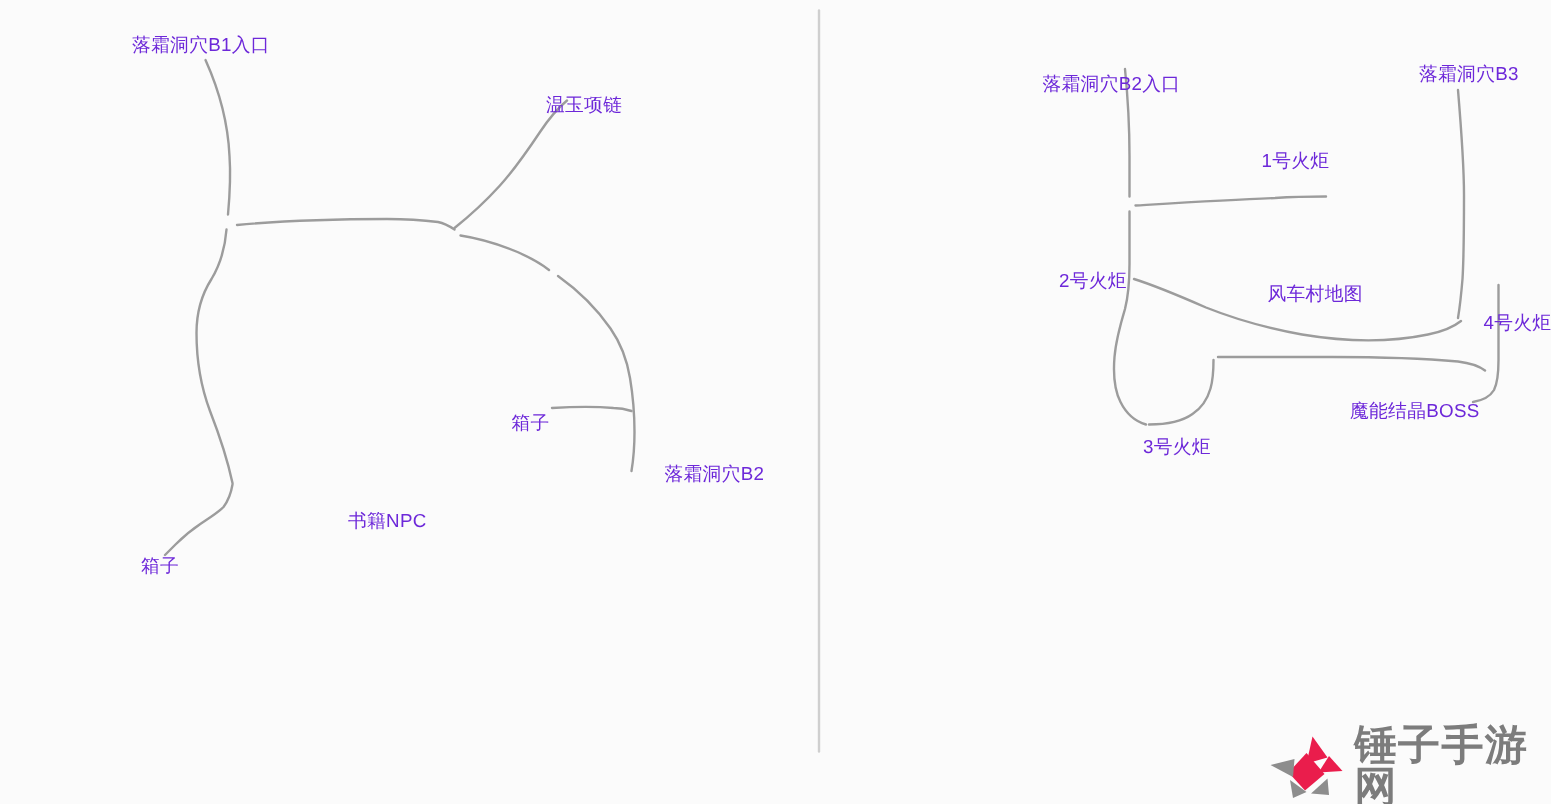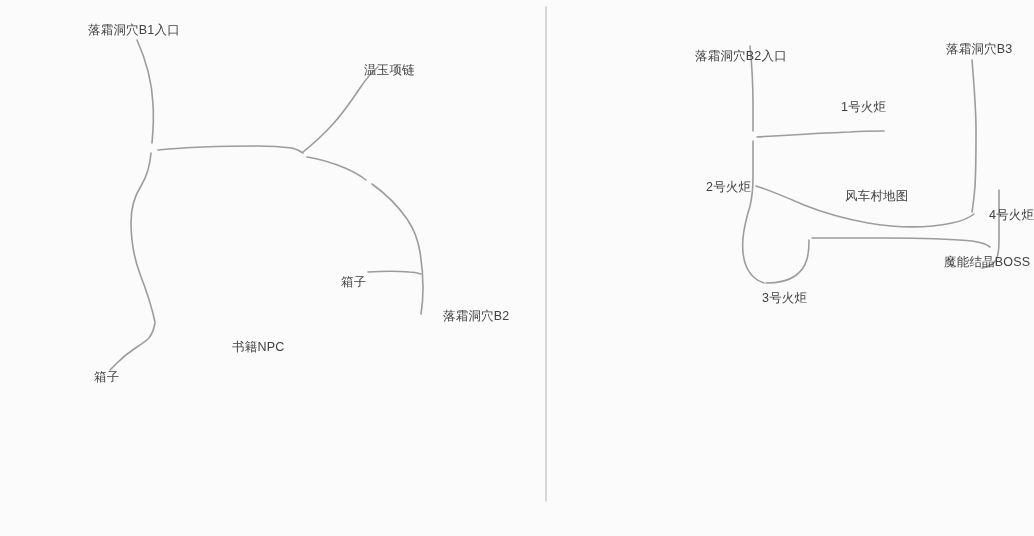--- a/index.html
+++ b/index.html
@@ -31,21 +31,21 @@
     stroke-linecap: round;
     stroke-linejoin: round;
   }
   .divider {
     stroke: #cfcfcf;
     stroke-width: 1.6;
     stroke-linecap: round;
   }
   .map-label {
     position: absolute;
-    color: #404040;
+    color: #6d28d9;
     font-size: 12.5px;
     line-height: 1;
     white-space: nowrap;
     letter-spacing: 0.2px;
   }
   
   #watermark {
     position: absolute;
     left: 845px;
     top: 487px;
@@ -134,17 +134,30 @@
   <div class="map-label" style="left:443px; top:310px;">落霜洞穴B2</div>
   <div class="map-label" style="left:186px; top:341px;margin-left:46px;">书籍NPC</div>
   <div class="map-label" style="left:94px; top:371px;">箱子</div>
 
   <div class="map-label" style="left:695px; top:31px;margin-top:19px;">落霜洞穴B2入口</div>
   <div class="map-label" style="left:946px; top:43px;">落霜洞穴B3</div>
   <div class="map-label" style="left:841px; top:101px;">1号火炬</div>
   <div class="map-label" style="left:706px; top:181px;">2号火炬</div>
   <div class="map-label" style="left:845px; top:190px;">风车村地图</div>
   <div class="map-label" style="left:989px; top:177px;margin-top:32px;">4号火炬</div>
-  <div class="map-label" style="left:900px; top:256px;margin-left:44px;">魔能结晶BOSS</div>
+  <div class="map-label" style="left:900px; top:268px;">魔能结晶BOSS</div>
   <div class="map-label" style="left:762px; top:292px;">3号火炬</div>
 
+  <div id="watermark">
+    <svg class="wm-logo" viewBox="0 0 52 44">
+
+      <path d="M30,2 L40,16 L26,20 Z" fill="#ea1d4c"></path>
+      <path d="M41,15 L50,25 L34,26 Z" fill="#ea1d4c"></path>
+      <path d="M26,13 L38,27 L25,38 L14,26 Z" fill="#ea1d4c"></path>
+
+      <path d="M2,21 L18,17 L17,29 Z" fill="#8d8d8d"></path>
+      <path d="M15,31 L26,39 L17,43 Z" fill="#8d8d8d"></path>
+      <path d="M29,40 L40,30 L41,41 Z" fill="#8d8d8d"></path>
+    </svg>
+    <div class="wm-text">锤子手游网</div>
+  </div>
 
 </div>
 
 </body></html>

